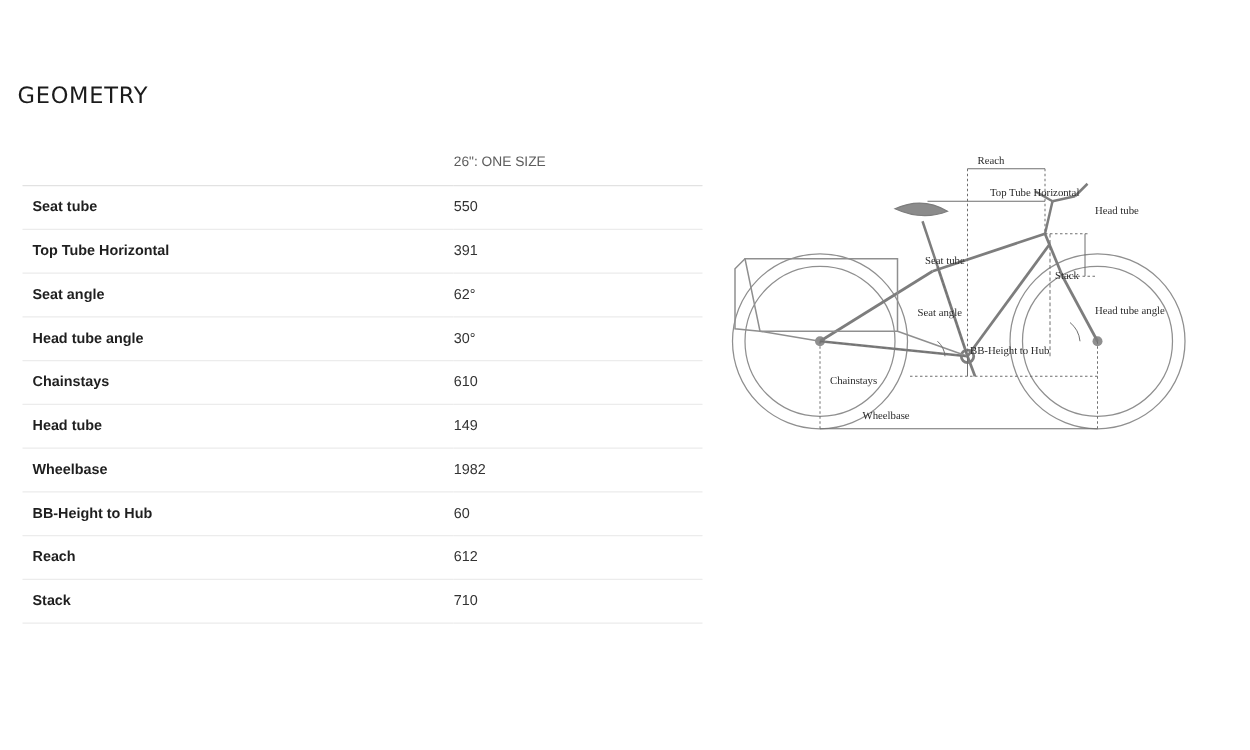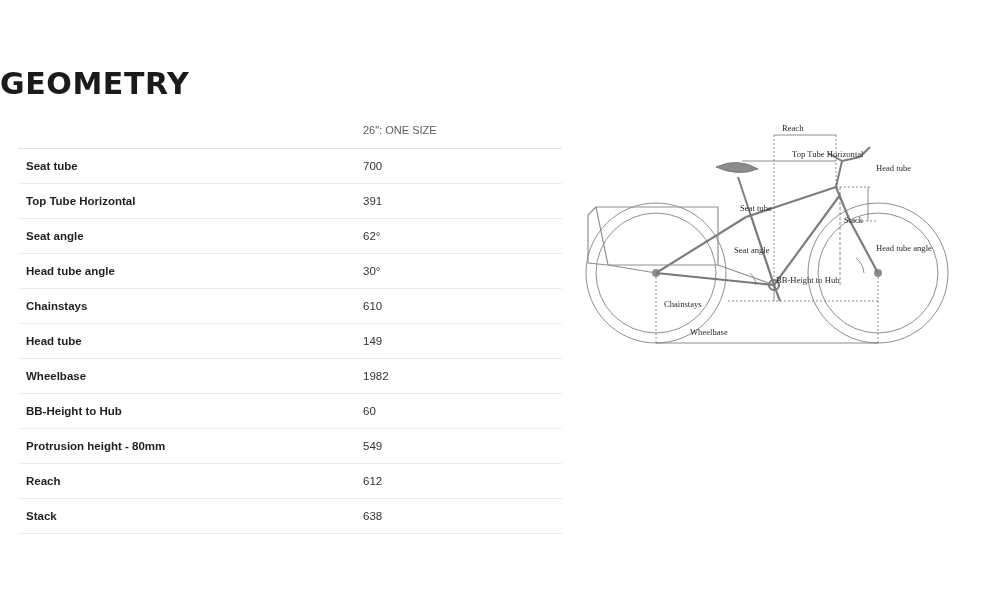--- a/index.html
+++ b/index.html
@@ -16,24 +16,24 @@
     position: relative;
   }
   .page {
     position: relative;
     width: 1000px;
     height: 600px;
     box-sizing: border-box;
   }
   .title {
     position: absolute;
-    left: 0;
+    left: 14px;
     top: 66px;
-    font-size: 30px;
-    font-weight: bold;
+    font-size: 18px;
+    font-weight: normal;
     letter-spacing: 0.6px;
     color: #1b1b1b;
     font-family: "DejaVu Sans", sans-serif;
   }
   .geo-table {
     position: absolute;
     left: 18px;
     top: 118px;
     width: 544px;
     border-collapse: collapse;
@@ -96,21 +96,21 @@
   <table class="geo-table">
     <thead>
       <tr>
         <th class="col-label"></th>
         <th class="col-size">26": ONE SIZE</th>
       </tr>
     </thead>
     <tbody>
       <tr>
         <td class="label">Seat tube</td>
-        <td class="value">700</td>
+        <td class="value">550</td>
       </tr>
       <tr>
         <td class="label">Top Tube Horizontal</td>
         <td class="value">391</td>
       </tr>
       <tr>
         <td class="label">Seat angle</td>
         <td class="value">62°</td>
       </tr>
       <tr>
@@ -127,30 +127,26 @@
       </tr>
       <tr>
         <td class="label">Wheelbase</td>
         <td class="value">1982</td>
       </tr>
       <tr>
         <td class="label">BB-Height to Hub</td>
         <td class="value">60</td>
       </tr>
       <tr>
-        <td class="label">Protrusion height - 80mm</td>
-        <td class="value">549</td>
-      </tr>
-      <tr>
         <td class="label">Reach</td>
         <td class="value">612</td>
       </tr>
       <tr>
         <td class="label">Stack</td>
-        <td class="value">638</td>
+        <td class="value">710</td>
       </tr>
     </tbody>
   </table>
 
   <div class="diagram">
     <svg width="410" height="265" viewBox="0 0 410 265" xmlns="http://www.w3.org/2000/svg">
       <g fill="none" stroke="#8f8f8f" stroke-width="1">
 
         <circle cx="78" cy="178" r="70"></circle>
         <circle cx="78" cy="178" r="60"></circle>

